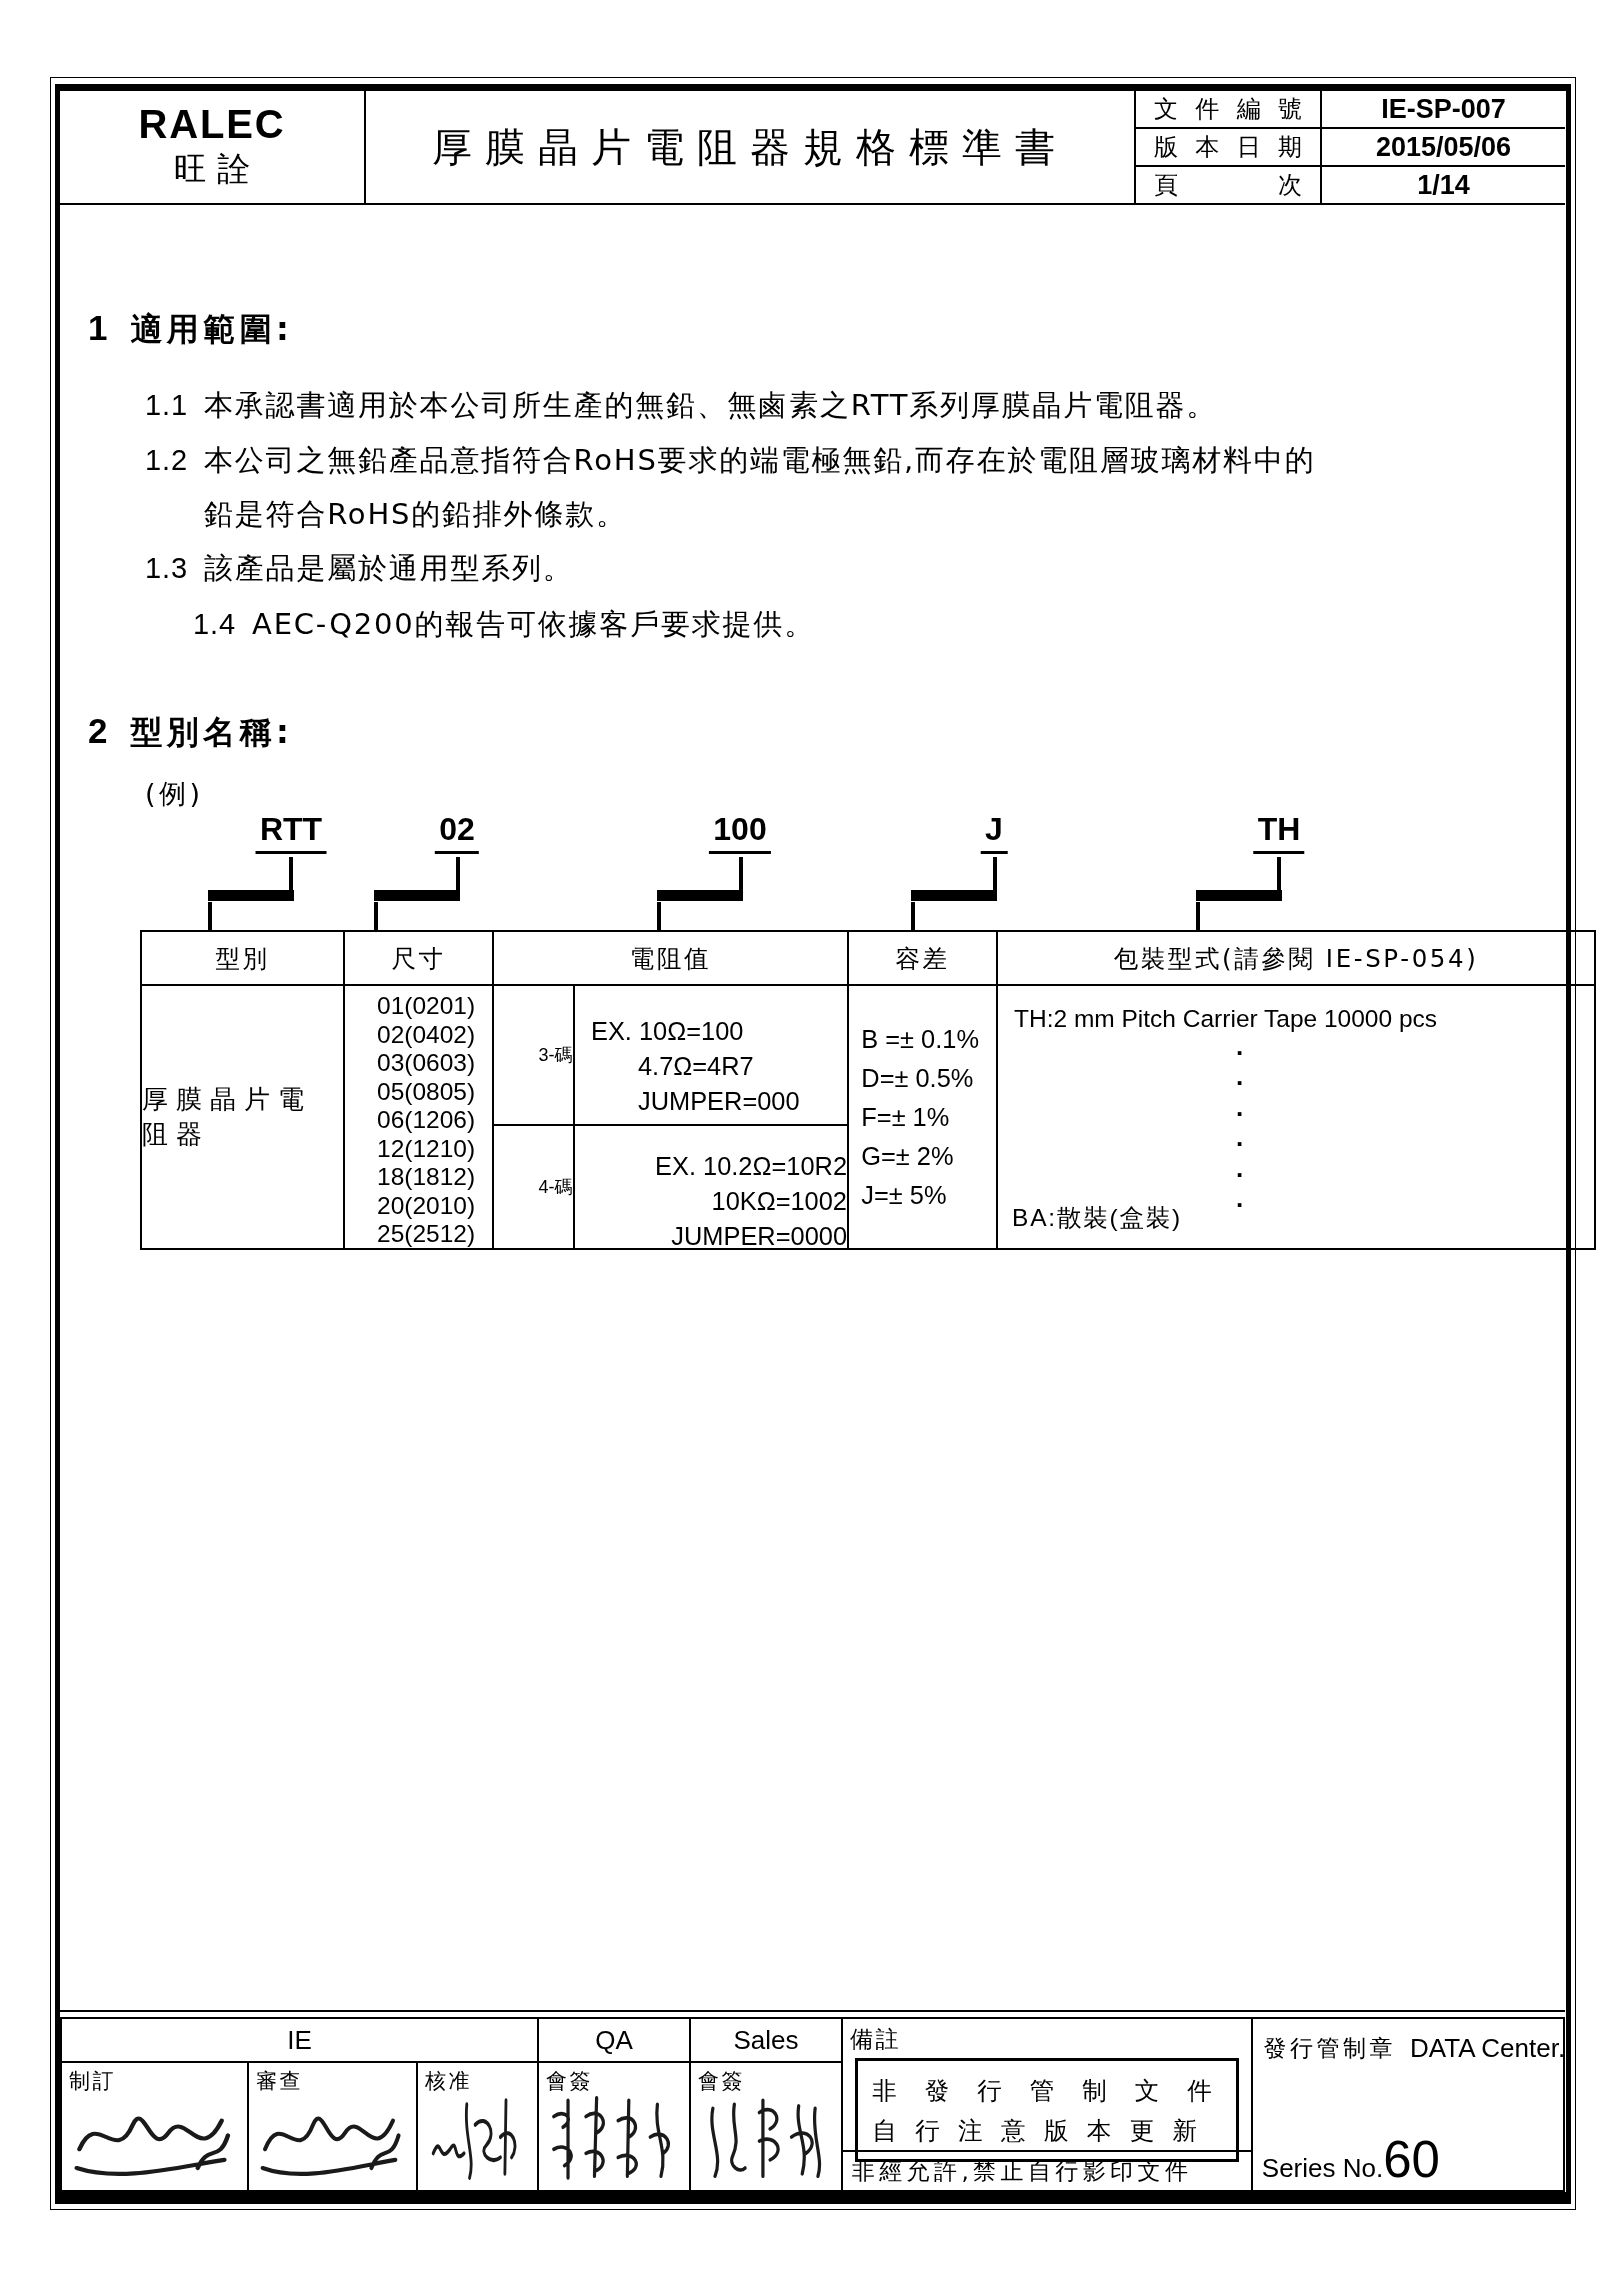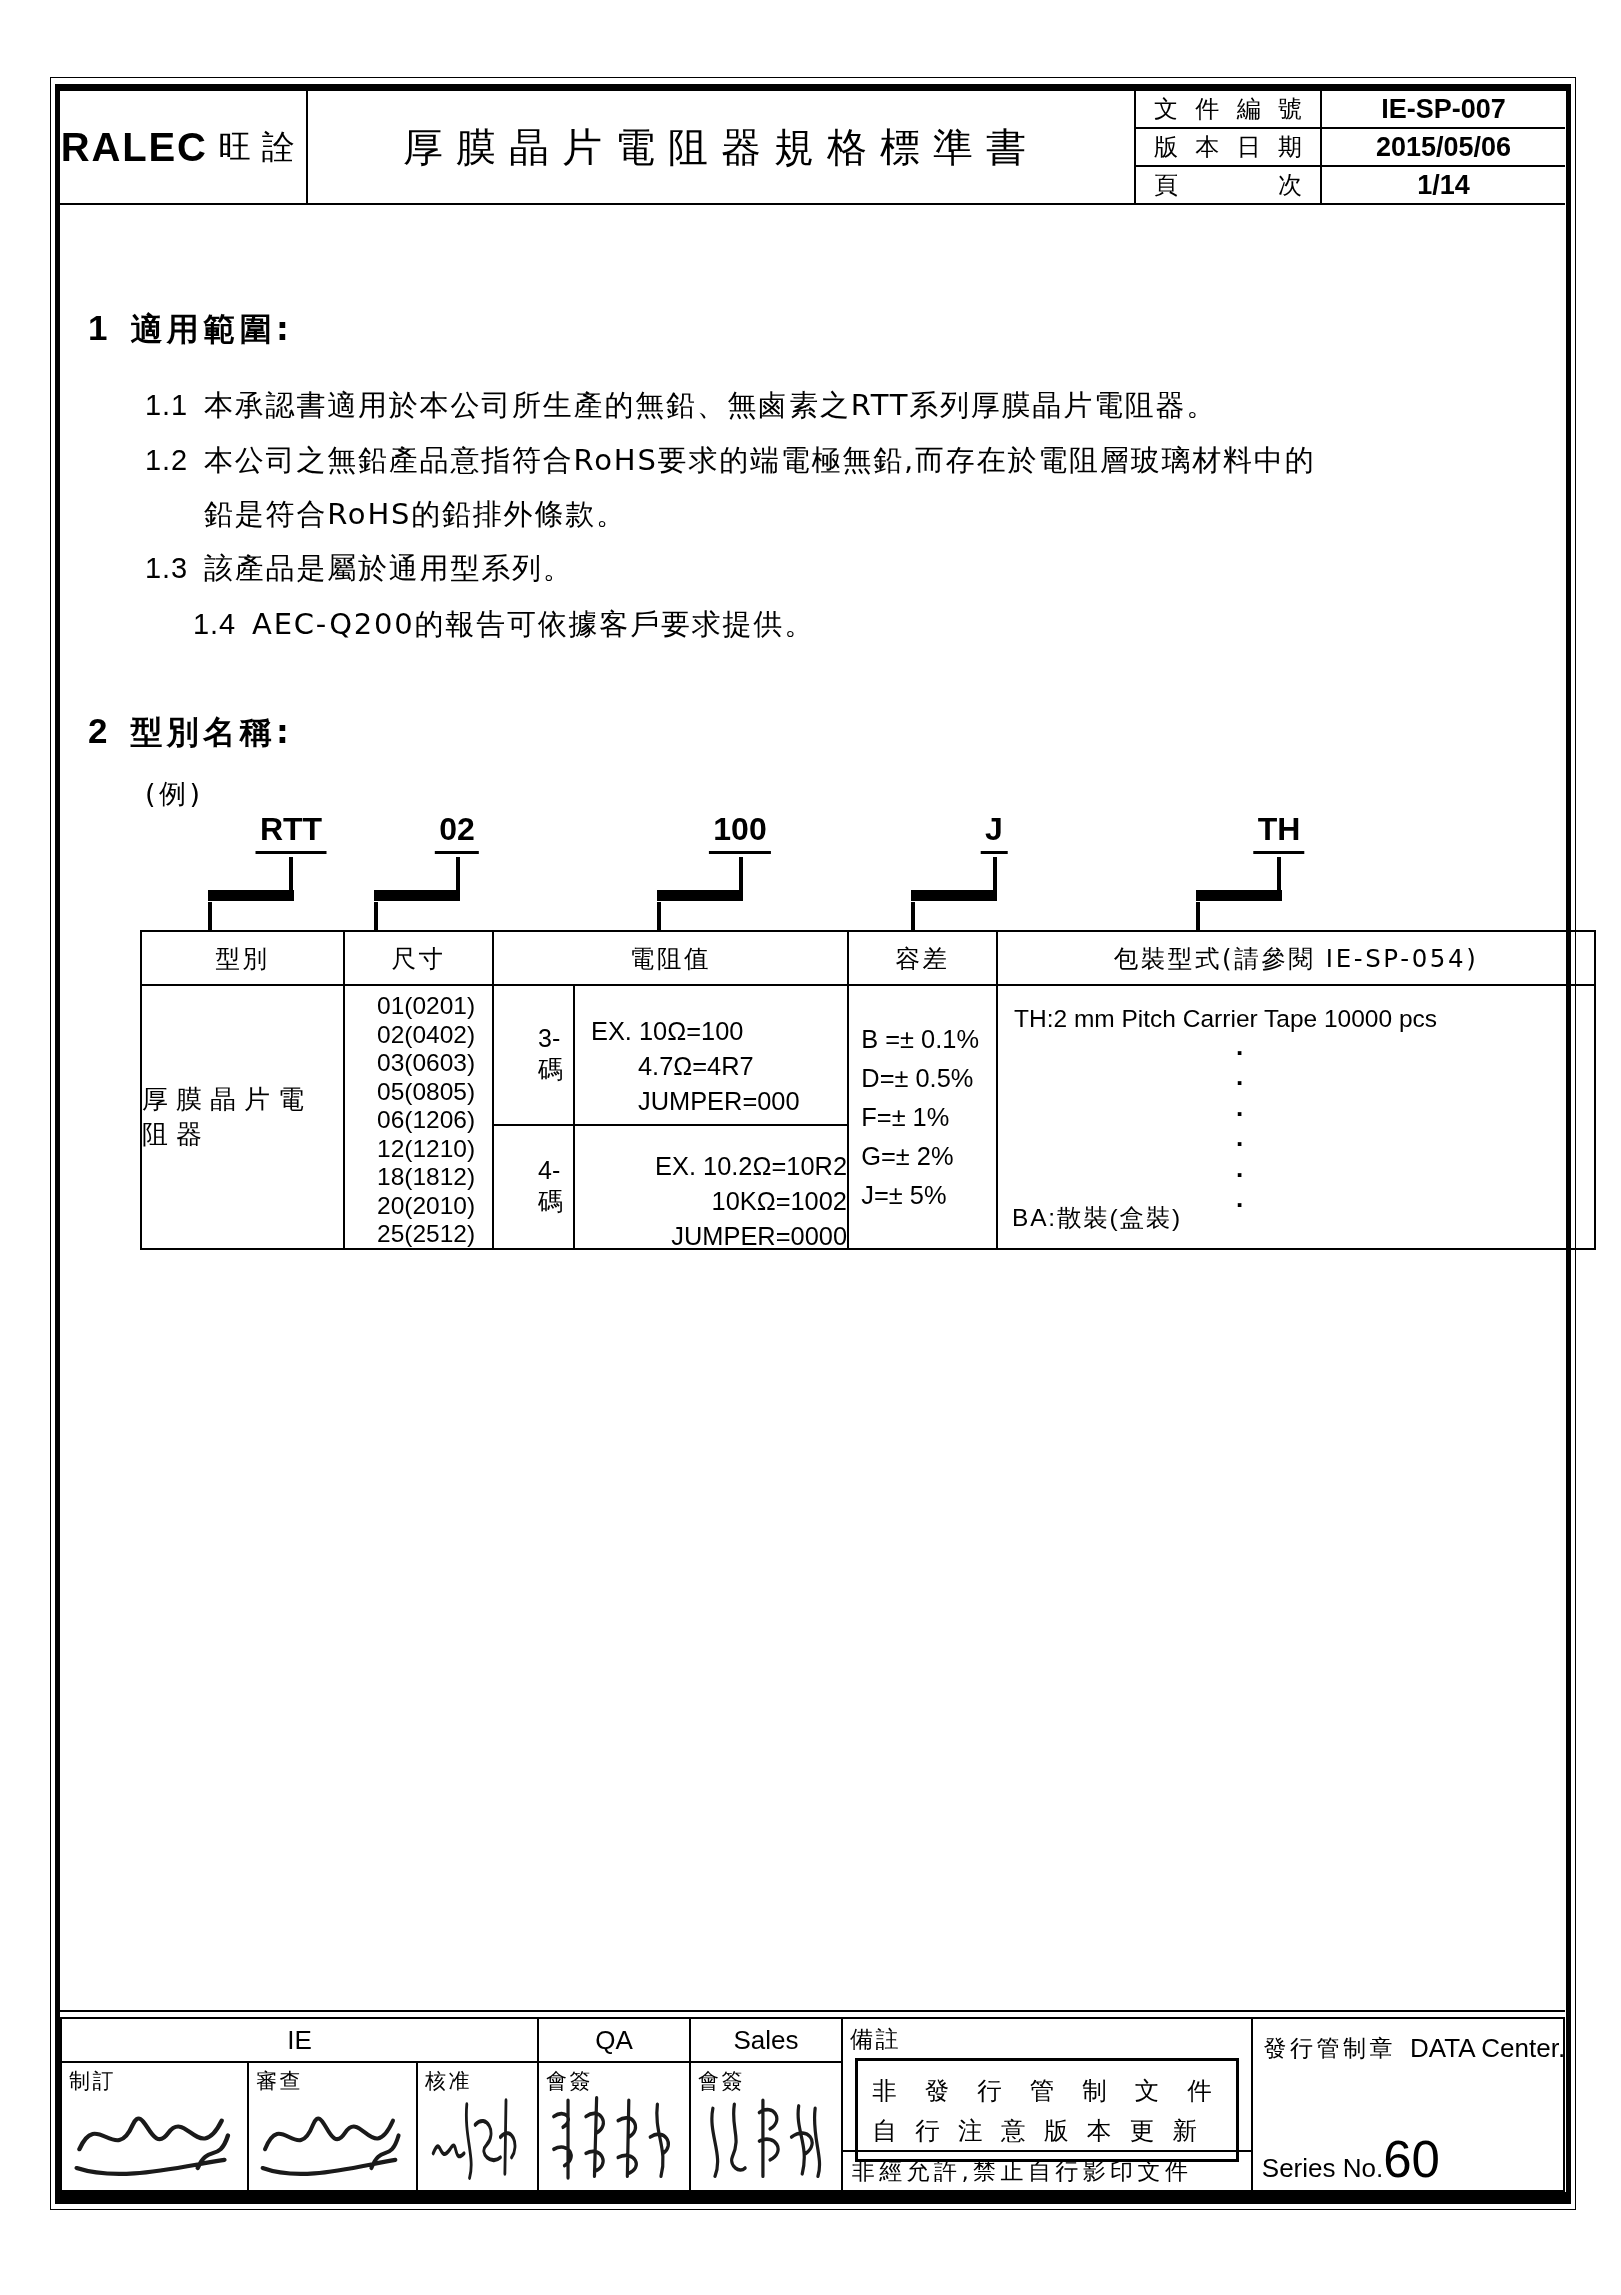--- a/index.html
+++ b/index.html
@@ -10,21 +10,21 @@
   .cjk { font-family: "DejaVu Sans", "Liberation Sans", sans-serif; }
   .lat { font-family: "Liberation Sans", sans-serif; }
 
   
   .frame-outer { left: 50px; top: 77px; width: 1526px; height: 2133px; border: 1.8px solid #000; }
   .frame-inner { left: 55px; top: 84px; width: 1516px; height: 2120px;
                  border-style: solid; border-color: #000; border-width: 7px 5.3px 12.3px 5.3px; }
 
   
   .header { left: 60px; top: 91px; width: 1505px; height: 114px; display: flex; border-bottom: 2.6px solid #000; }
-  .logo-cell { width: 248px; border-right: 2.6px solid #000; display: flex; flex-direction: row; align-items: center; justify-content: center; }
+  .logo-cell { width: 306px; border-right: 2.6px solid #000; display: flex; flex-direction: column; align-items: center; justify-content: center; }
   .logo-main { font-size: 40px; font-weight: bold; letter-spacing: 1.8px; line-height: 44px; }
   .logo-sub  { font-size: 33px; letter-spacing: 10.5px; line-height: 46px; padding-left: 10.5px; }
   .title-cell { flex: 1; border-right: 2.6px solid #000; display: flex; align-items: center; justify-content: center; }
   .doc-title { font-size: 40px; letter-spacing: 13px; white-space: nowrap; }
   .info-cell { width: 429px; display: flex; flex-direction: column; }
   .info-row { flex: 1; display: flex; }
   .info-row + .info-row { border-top: 2.6px solid #000; }
   .info-label { width: 186px; border-right: 2.6px solid #000; font-size: 24px; padding: 0 18px;
                 text-align: justify; text-align-last: justify; display: flex; align-items: center; }
   .info-label > span { width: 100%; text-align: justify; text-align-last: justify; }
@@ -46,21 +46,21 @@
   
   .ptable { left: 140px; top: 930px; width: 1456px; border: 2.6px solid #000; display: grid;
             grid-template-columns: 203px 149px 81px 274px 149px 1fr;
             grid-template-rows: 54px 140px 122px; }
   .tc { border-right: 2.6px solid #000; border-bottom: 2.6px solid #000; }
   .tc.nr { border-right: none; }
   .tc.nb { border-bottom: none; }
   .th { display: flex; align-items: center; justify-content: center; font-size: 24.5px; letter-spacing: 2.6px; }
   .b-type { display: flex; align-items: center; justify-content: center; font-size: 26px; letter-spacing: 8px; }
   .b-size { font-size: 24.5px; line-height: 28.5px; padding: 6.1px 0 0 32px; }
-  .b-code { display: flex; align-items: center; justify-content: center; font-size: 25px; padding-left: 44px; }
+  .b-code { display: flex; align-items: center; justify-content: center; font-size: 18px; padding-left: 44px; }
   .b-ex { font-size: 25.4px; line-height: 35px; padding-left: 16px; }
   .b-ex.first { padding-top: 28px; }
   .b-ex.second { padding-top: 23px; text-align: right; }
   .ex-ind { padding-left: 47px; }
   .b-tol { display: flex; flex-direction: column; justify-content: center; padding-left: 12.3px; font-size: 25.4px; line-height: 39px; }
   .b-pkg { position: relative; }
   .pkg-top { position: absolute; left: 16px; top: 19px; font-size: 24.5px; white-space: nowrap; }
   .pkg-dots { position: absolute; left: 238px; top: 51px; display: flex; flex-direction: column; gap: 11.4px; align-items: center; font-size: 26px; font-weight: bold; line-height: 19px; }
   .pkg-bottom { position: absolute; left: 14px; bottom: 14px; font-size: 24.5px; letter-spacing: 1.8px; }
 

